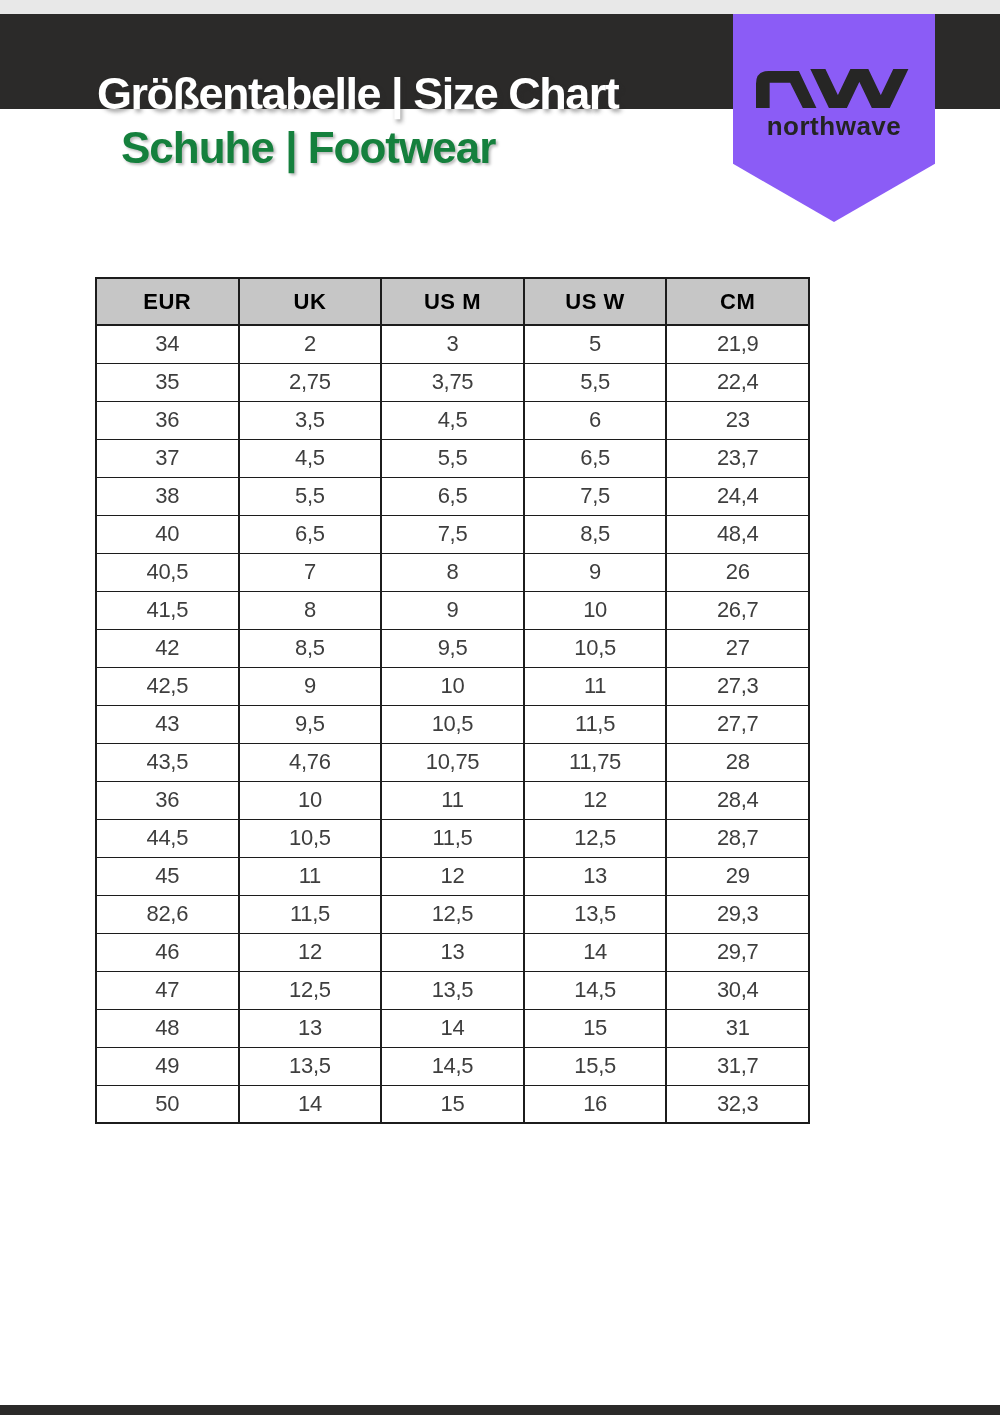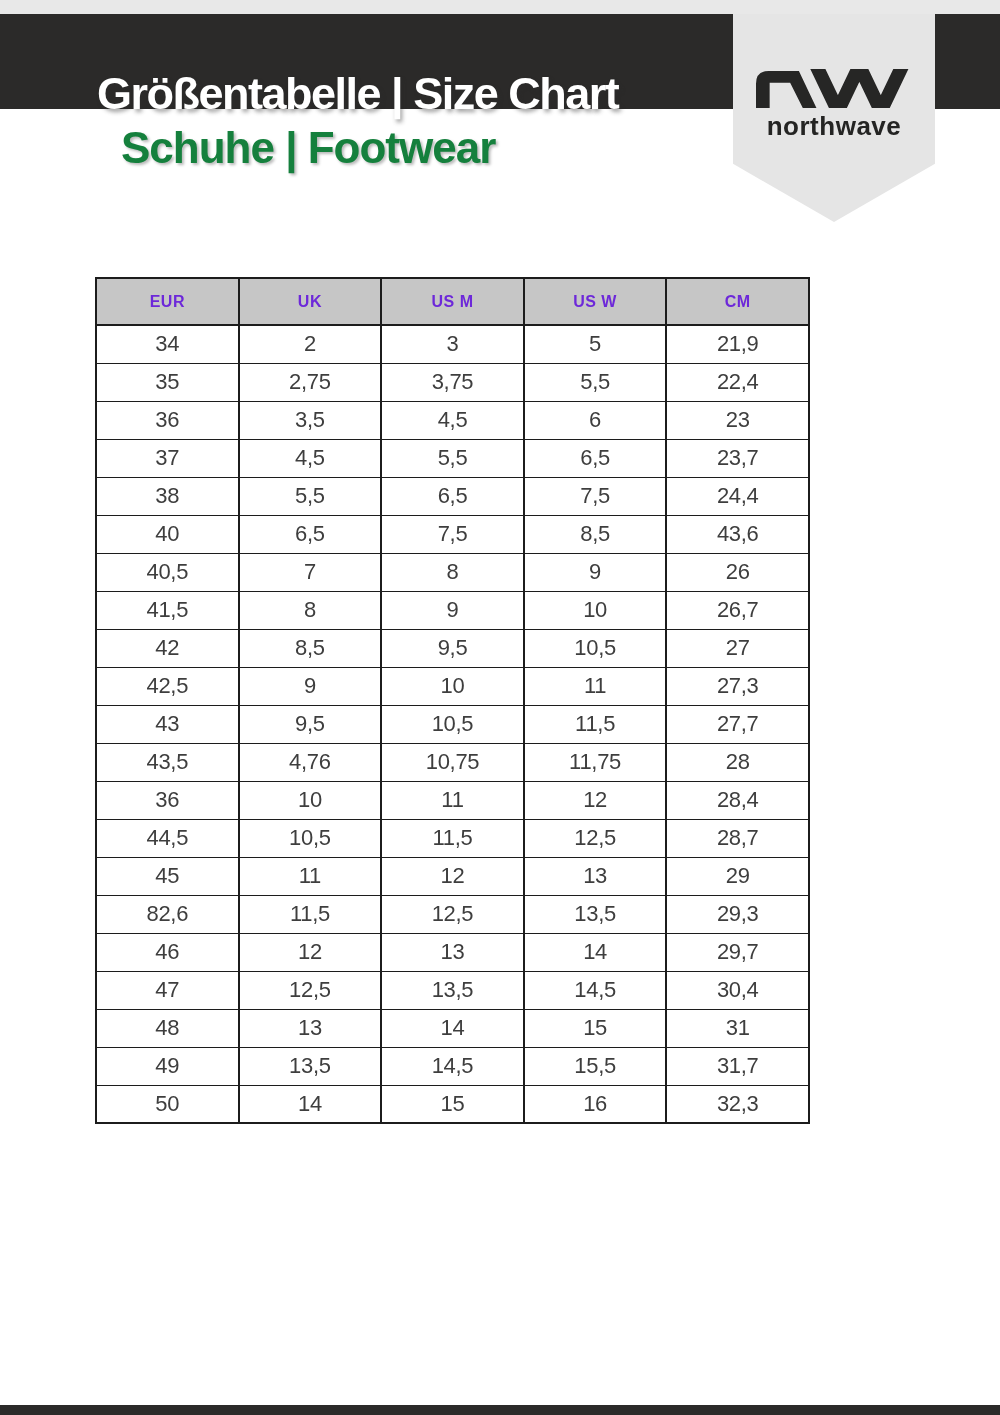--- a/index.html
+++ b/index.html
@@ -39,21 +39,21 @@
     font-size:44px; font-weight:bold;
     letter-spacing:-1px;
     color:#15803d;
     white-space:nowrap;
     text-shadow:2px 2px 3px rgba(0,0,0,0.28);
     line-height:1;
   }
   .pennant {
     position:absolute; left:733px; top:0;
     width:202px; height:208px;
-    background:#e5e5e5;
+    background:#8b5cf6;
     clip-path:polygon(0 0, 100% 0, 100% 72%, 50% 100%, 0 72%);
     z-index:3;
     text-align:center;
   }
   .nw-logo {
     display:block;
     margin:55px auto 0 auto;
     overflow:hidden;
   }
   .nw-wordmark {
@@ -71,23 +71,23 @@
   table.size-table {
     width:715px;
     border-collapse:collapse;
     table-layout:fixed;
     border:2px solid #1c1c1c;
   }
   .size-table th {
     height:47px;
     background:#c6c6c6;
     border:2px solid #1c1c1c;
-    font-size:16px;
+    font-size:22px;
     font-weight:bold;
-    color:#6d28d9;
+    color:#000000;
     text-align:center;
     vertical-align:middle;
     letter-spacing:0.5px;
   }
   .size-table td {
     height:38px;
     border-top:1px solid #1c1c1c;
     border-bottom:1px solid #1c1c1c;
     border-left:2px solid #1c1c1c;
     border-right:2px solid #1c1c1c;
@@ -162,21 +162,21 @@
     <td>5,5</td>
     <td>6,5</td>
     <td>7,5</td>
     <td>24,4</td>
   </tr>
           <tr>
     <td>40</td>
     <td>6,5</td>
     <td>7,5</td>
     <td>8,5</td>
-    <td>43,6</td>
+    <td>48,4</td>
   </tr>
           <tr>
     <td>40,5</td>
     <td>7</td>
     <td>8</td>
     <td>9</td>
     <td>26</td>
   </tr>
           <tr>
     <td>41,5</td>

